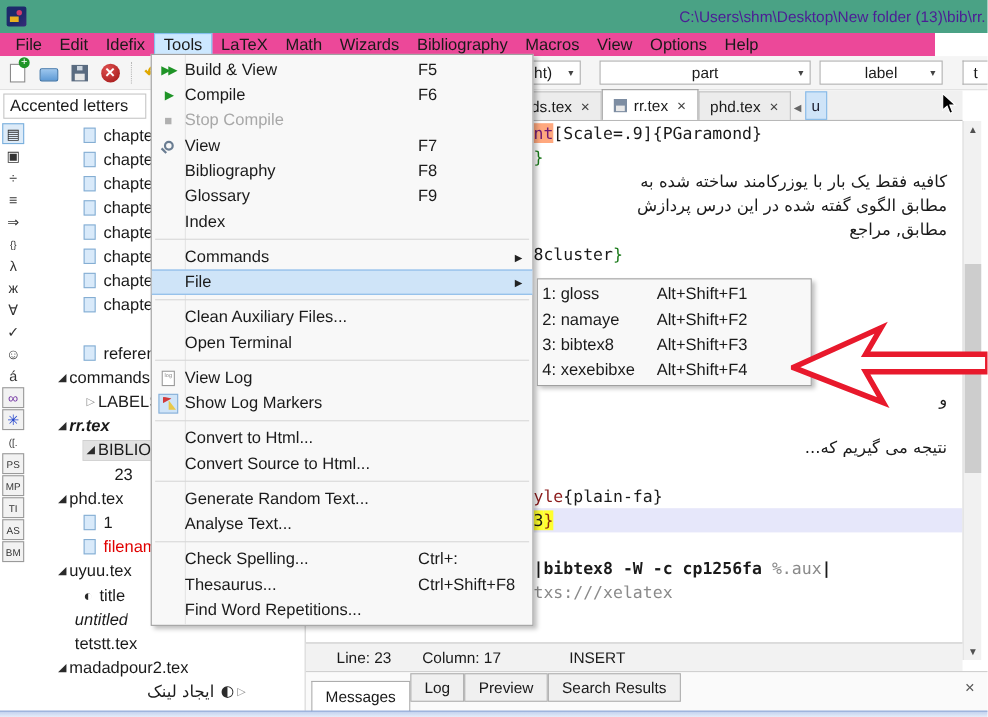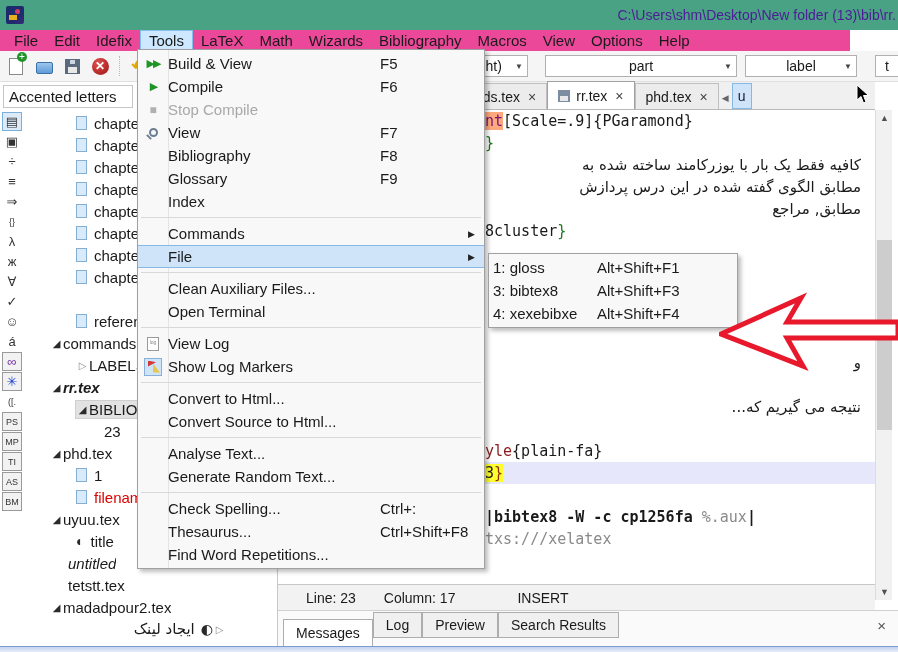--- a/index.html
+++ b/index.html
@@ -527,26 +527,26 @@
         <span class="sc"></span>
       </div>
       <div class="mi">
         <span class="ic"></span>
         <span class="lb">Convert Source to Html...</span>
         <span class="sc"></span>
       </div>
       <div class="msep"></div>
       <div class="mi">
         <span class="ic"></span>
+        <span class="lb">Generate Random Text...</span>
+        <span class="sc"></span>
+      </div>
+      <div class="mi">
+        <span class="ic"></span>
         <span class="lb">Analyse Text...</span>
-        <span class="sc"></span>
-      </div>
-      <div class="mi">
-        <span class="ic"></span>
-        <span class="lb">Generate Random Text...</span>
         <span class="sc"></span>
       </div>
       <div class="msep"></div>
       <div class="mi">
         <span class="ic"></span>
         <span class="lb">Check Spelling...</span>
         <span class="sc">Ctrl+:</span>
       </div>
       <div class="mi">
         <span class="ic"></span>
@@ -559,20 +559,24 @@
         <span class="sc"></span>
       </div>
     </div>
 
   <div class="submenu" id="submenu">
       <div class="smi">
         <span class="lb">1: gloss</span>
         <span class="sc">Alt+Shift+F1</span>
       </div>
       <div class="smi">
+        <span class="lb">2: namaye</span>
+        <span class="sc">Alt+Shift+F2</span>
+      </div>
+      <div class="smi">
         <span class="lb">3: bibtex8</span>
         <span class="sc">Alt+Shift+F3</span>
       </div>
       <div class="smi">
         <span class="lb">4: xexebibxe</span>
         <span class="sc">Alt+Shift+F4</span>
       </div>
     </div>
 
   <div class="redarrow">

